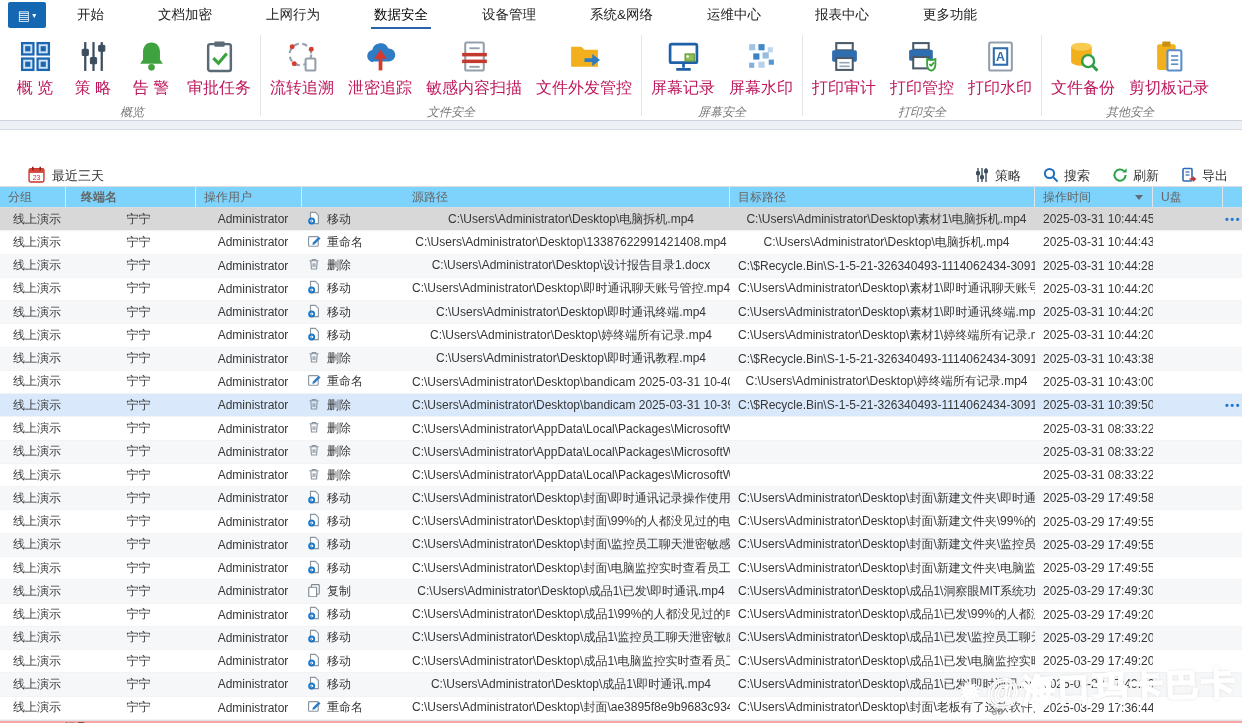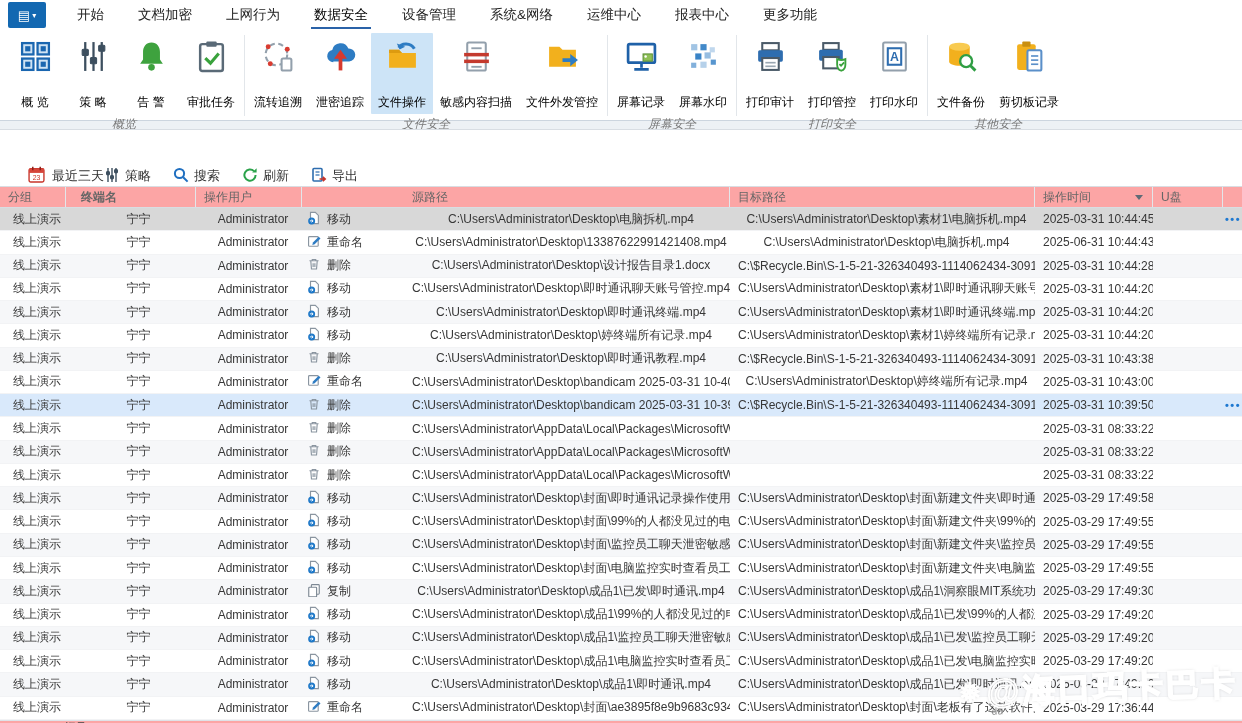--- a/index.html
+++ b/index.html
@@ -8,48 +8,48 @@
     background:#edf1f5;
     font-family:"Liberation Sans","DejaVu Sans",sans-serif;
     -webkit-font-smoothing:antialiased;
   }
   
   .menubar{height:30px;background:#fff;display:flex;align-items:center;}
   .appbtn{width:38px;height:26px;background:#1368b1;margin-left:8px;border-radius:2px;
     display:flex;align-items:center;justify-content:center;color:#fff;cursor:default;}
   .appbtn .glyph{font-size:13px;line-height:1;}
   .appbtn .caret{font-size:8px;margin-left:2px;}
-  .tabs{display:flex;margin-left:14px;height:30px;}
+  .tabs{display:flex;margin-left:14px;height:30px;gap:20px;}
   .tab{padding:0 17px;font-size:13.5px;color:#222;line-height:30px;position:relative;white-space:nowrap;}
   .tab.selected{color:#000;font-weight:normal;}
   .tab.selected::after{content:"";position:absolute;left:14px;right:14px;bottom:1px;height:2px;background:#2a62a8;}
   
   .ribbon{background:#fff;height:90px;border-bottom:1px solid #ccd5df;display:flex;align-items:stretch;padding-left:6px;}
   .rgroup{display:flex;flex-direction:column;}
   .ritems{display:flex;flex:1;align-items:flex-start;padding-top:3px;}
   .ritem{display:flex;flex-direction:column;align-items:center;padding:4px 7px 3px;min-width:44px;border-radius:1px;}
   .ritem.selected{background:#cde4f7;}
   .ricon{width:38px;height:38px;display:flex;align-items:center;justify-content:center;}
   .ricon svg{width:33px;height:33px;}
-  .rlabel{font-size:12px;color:#000000;white-space:nowrap;margin-top:19px;}
+  .rlabel{font-size:16px;color:#be185d;white-space:nowrap;margin-top:3px;}
   .rgroup-label{text-align:center;font-size:12px;color:#777;padding:2px 0 5px;font-style:italic;}
   .rsep{width:1px;background:#e2e6ea;margin:5px 2px 4px;}
   
   .panel{position:absolute;top:129px;left:0;right:0;bottom:0;background:#fff;
     border-top:1px solid #d8dde3;display:flex;flex-direction:column;}
-  .filterbar{height:46px;display:flex;align-items:center;justify-content:flex-start;padding:0 14px 0 28px;margin-top:36px;}
+  .filterbar{height:46px;display:flex;align-items:center;justify-content:space-between;padding:0 14px 0 28px;margin-top:36px;}
   .datefilter{display:flex;align-items:center;gap:7px;font-size:13px;color:#333;}
   .datefilter svg{width:17px;height:17px;}
   .tools{display:flex;align-items:center;gap:22px;}
   .toolbtn{display:flex;align-items:center;gap:5px;font-size:13px;color:#333;cursor:default;}
   .toolbtn svg{width:16px;height:16px;}
   
   :root{--cols:66px 130px 106px 102px 326px 305px 118px 70px 19px;}
   .thead{display:grid;grid-template-columns:var(--cols);height:22px;
-    border-top:1px solid #d9dde2;border-bottom:1px solid #d9dde2;box-sizing:border-box;background:#fca5a5;}
+    border-top:1px solid #d9dde2;border-bottom:1px solid #d9dde2;box-sizing:border-box;background:#7dd3fc;}
   .th{font-size:12px;color:#666;line-height:20px;padding-left:8px;border-right:1px solid #e3e6ea;
     overflow:hidden;white-space:nowrap;position:relative;box-sizing:border-box;}
   .th:nth-child(2){padding-left:15px;font-weight:bold;}
   .th:nth-child(4){padding-left:5px;margin-top:20px;}
   .th:last-child{border-right:none;}
   .filtertri{position:absolute;right:9px;top:8px;width:0;height:0;
     border-left:4px solid transparent;border-right:4px solid transparent;border-top:5px solid #5f6b76;}
   .tbody{flex:1;display:flex;flex-direction:column;text-align:center;}
   .row{display:grid;grid-template-columns:var(--cols);height:23.27px;box-sizing:border-box;
     align-items:center;font-size:12px;color:#373737;border-bottom:1px solid #f2f3f5;}
@@ -173,31 +173,20 @@
         <div class="ritem">
           <span class="ricon">
             <svg viewBox="0 0 32 32">
               <path d="M9 21.5a6 6 0 01-1-11.9 8.2 8.2 0 0115.6-1.4 6.3 6.3 0 01.8 12.6H9z" fill="#2e7cc3"></path>
               <path d="M16 29.5V16" stroke="#d63a2f" stroke-width="3.6"></path>
               <path d="M16 9.5l6.3 8.6H9.7z" fill="#d63a2f"></path>
             </svg>
           </span>
           <span class="rlabel">泄密追踪</span>
         </div>
-        <div class="ritem selected">
-          <span class="ricon">
-            <svg viewBox="0 0 32 32">
-              <path d="M3 9.5h9.5l3 3H29V27H3z" fill="#f2b01d"></path>
-              <path d="M3 9.5h9.5l3 3H3z" fill="#dd9b10"></path>
-              <path d="M27.5 8.5C24 2.5 15 2.5 12.5 7.5" stroke="#2e7cc3" stroke-width="3" fill="none"></path>
-              <path d="M10.5 3.5l2.7 5.6 5.4-2.6z" fill="#2e7cc3"></path>
-            </svg>
-          </span>
-          <span class="rlabel">文件操作</span>
-        </div>
         <div class="ritem">
           <span class="ricon">
             <svg viewBox="0 0 32 32">
               <rect x="7" y="2.5" width="18" height="27" rx="1.5" fill="#fff" stroke="#93a0ac" stroke-width="2"></rect>
               <line x1="11" y1="8" x2="21" y2="8" stroke="#93a0ac" stroke-width="1.8"></line>
               <rect x="4" y="12.5" width="24" height="3.4" fill="#c43a2e"></rect>
               <rect x="4" y="19" width="24" height="3.4" fill="#c43a2e"></rect>
               <line x1="11" y1="26" x2="21" y2="26" stroke="#93a0ac" stroke-width="1.8"></line>
             </svg>
           </span>
@@ -405,21 +394,21 @@
         <div class="cell c-user">Administrator</div>
         <div class="cell c-op">
           <span><svg viewBox="0 0 16 16">
               <rect x="1.8" y="3" width="11" height="11" rx="1" fill="#fff" stroke="#8a95a0" stroke-width="1.3"></rect>
               <path d="M6.8 9.8l6.6-6.8 2 2-6.6 6.8-2.7.7z" fill="#2e7cc3"></path>
             </svg></span>
           <span>重命名</span>
         </div>
         <div class="cell c-src">C:\Users\Administrator\Desktop\13387622991421408.mp4</div>
         <div class="cell c-dst">C:\Users\Administrator\Desktop\电脑拆机.mp4</div>
-        <div class="cell c-time">2025-06-31 10:44:43</div>
+        <div class="cell c-time">2025-03-31 10:44:43</div>
         <div class="cell c-usb"></div>
         <div class="cell c-ell"></div>
       </div>
       <div class="row">
         <div class="cell c-group">线上演示</div>
         <div class="cell c-terminal">宁宁</div>
         <div class="cell c-user">Administrator</div>
         <div class="cell c-op">
           <span><svg viewBox="0 0 16 16" fill="none" stroke="#8a95a0" stroke-width="1.3">
               <path d="M2.8 4.3h10.4M6 4.3V2.8h4v1.5M4.3 4.3l.8 9.4h5.8l.8-9.4"></path>

